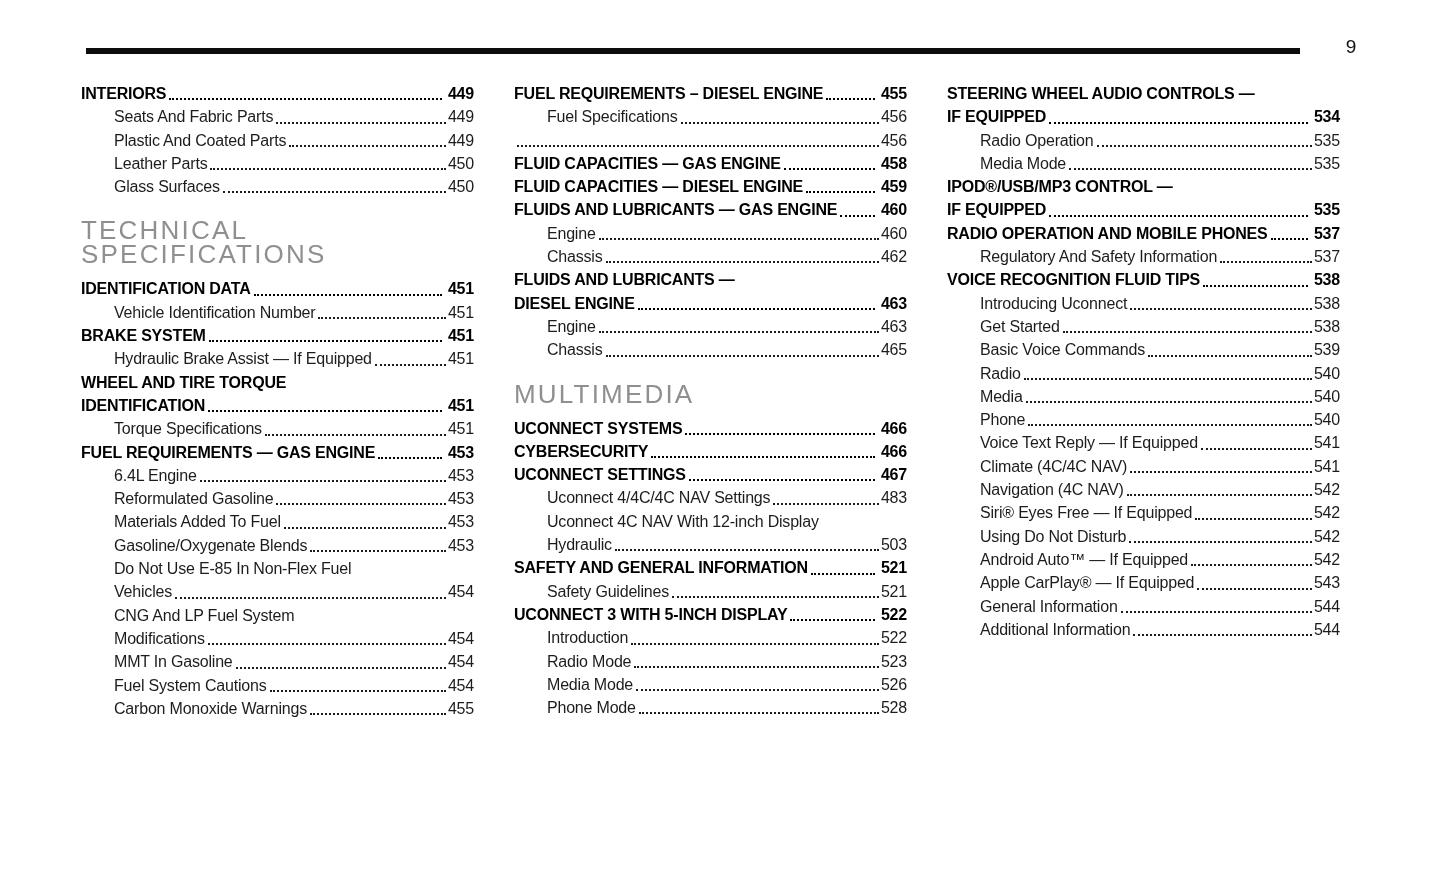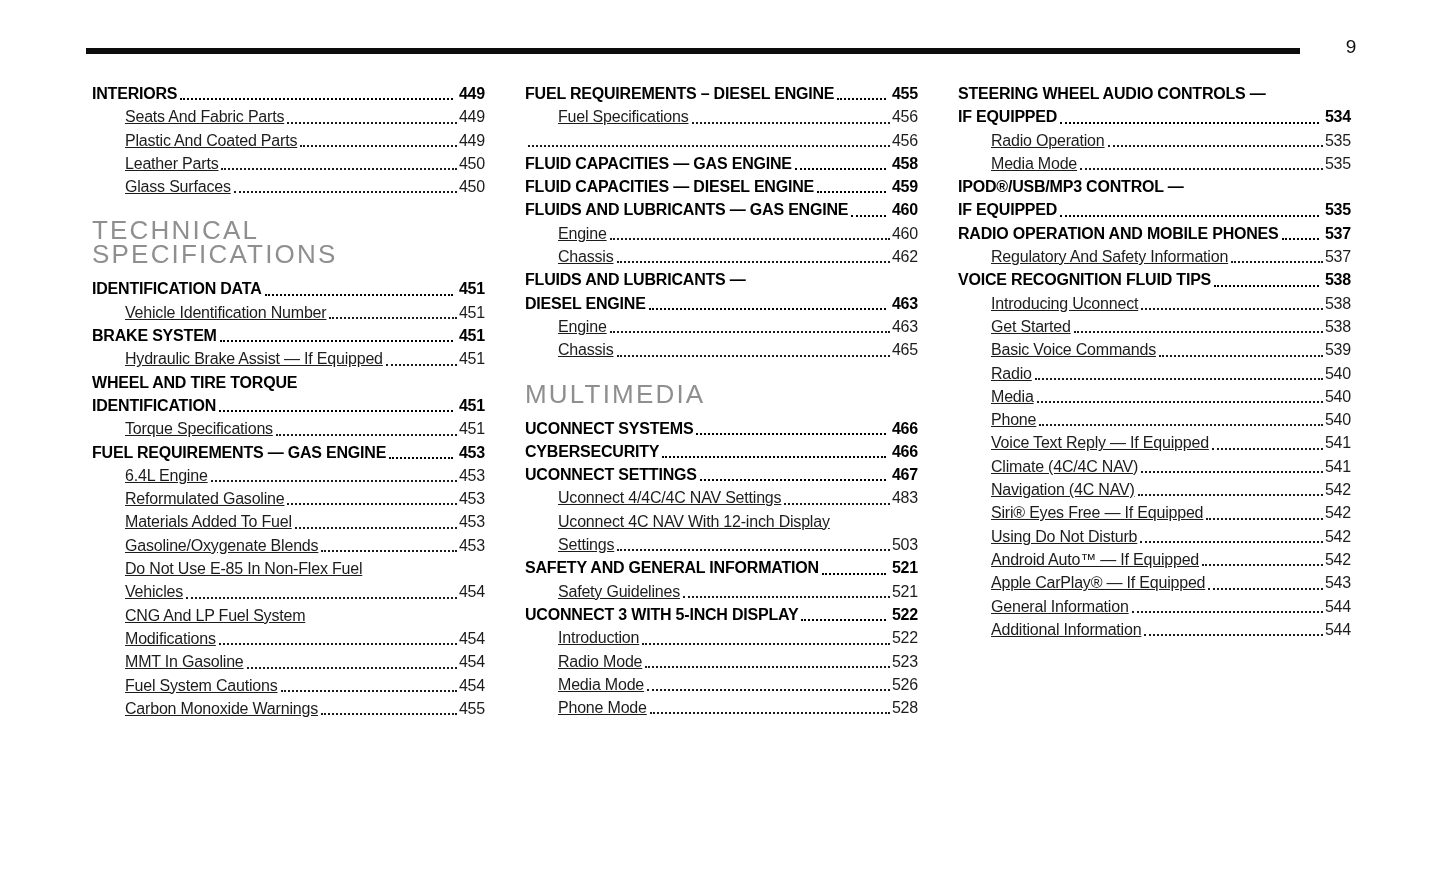--- a/index.html
+++ b/index.html
@@ -15,36 +15,36 @@
   .header-rule {
     position: absolute; left: 86px; top: 48px;
     width: 1214px; height: 6px; background: #0d0d0d;
   }
   .page-number {
     position: absolute; left: 1336px; top: 36px; width: 30px;
     font-size: 19px; color: #111; text-align: center;
   }
 
   .columns {
-    position: absolute; left: 92px; top: 82px;
+    position: absolute; left: 81px; top: 82px;
     width: 1259px;
     display: flex; gap: 40px;
   }
   .col { width: 393px; flex: 0 0 393px; }
 
   .row {
     display: flex;
     line-height: 23.3px;
     font-size: 16px;
     letter-spacing: -0.2px;
   }
   .row .label { white-space: nowrap; }
   .row.chapter { font-weight: bold; color: #000; }
   .row.sub { font-weight: normal; color: #1c1c1c; }
-  .row.sub .label { padding-left: 33px; text-decoration: underline; }
+  .row.sub .label { padding-left: 33px; }
 
   .leader {
     flex: 1 1 auto;
     min-width: 8px;
     height: 0;
     align-self: flex-end;
     border-bottom: 2px dotted #1b1b1b;
     margin: 0 2px 5px 3px;
   }
   .row.chapter .leader { margin-right: 6px; border-bottom-color: #000; }
@@ -259,21 +259,21 @@
         </div>
         <div class="row sub">
           <span class="label">Uconnect 4/4C/4C NAV Settings</span>
           <span class="leader"></span>
           <span class="pg">483</span>
         </div>
         <div class="row sub">
           <span class="label">Uconnect 4C NAV With 12-inch Display</span>
         </div>
         <div class="row sub">
-          <span class="label">Settings</span>
+          <span class="label">Hydraulic</span>
           <span class="leader"></span>
           <span class="pg">503</span>
         </div>
         <div class="row chapter">
           <span class="label">SAFETY AND GENERAL INFORMATION</span>
           <span class="leader"></span>
           <span class="pg">521</span>
         </div>
         <div class="row sub">
           <span class="label">Safety Guidelines</span>

